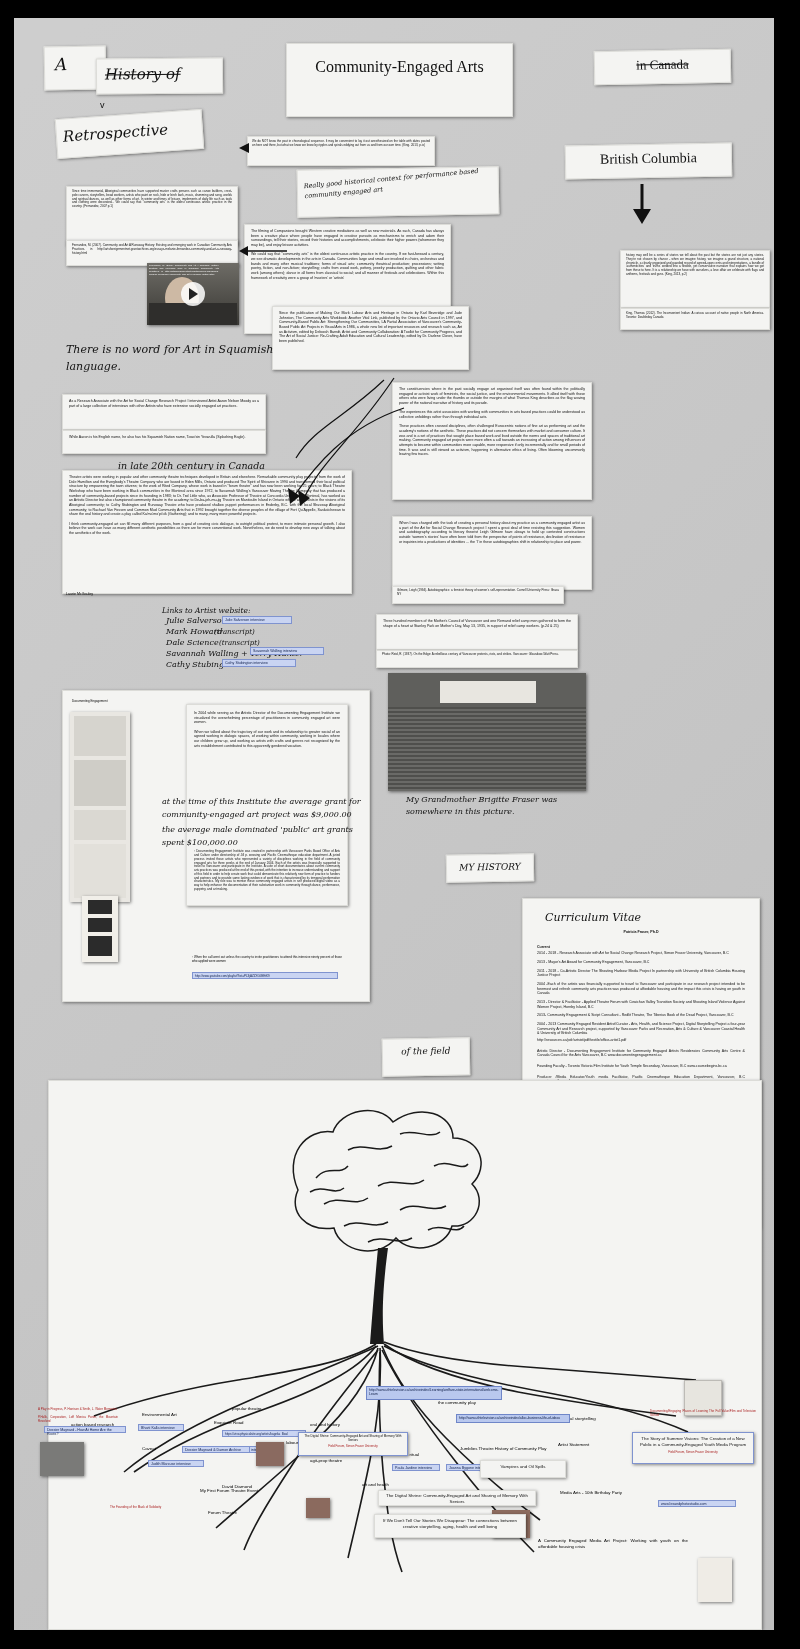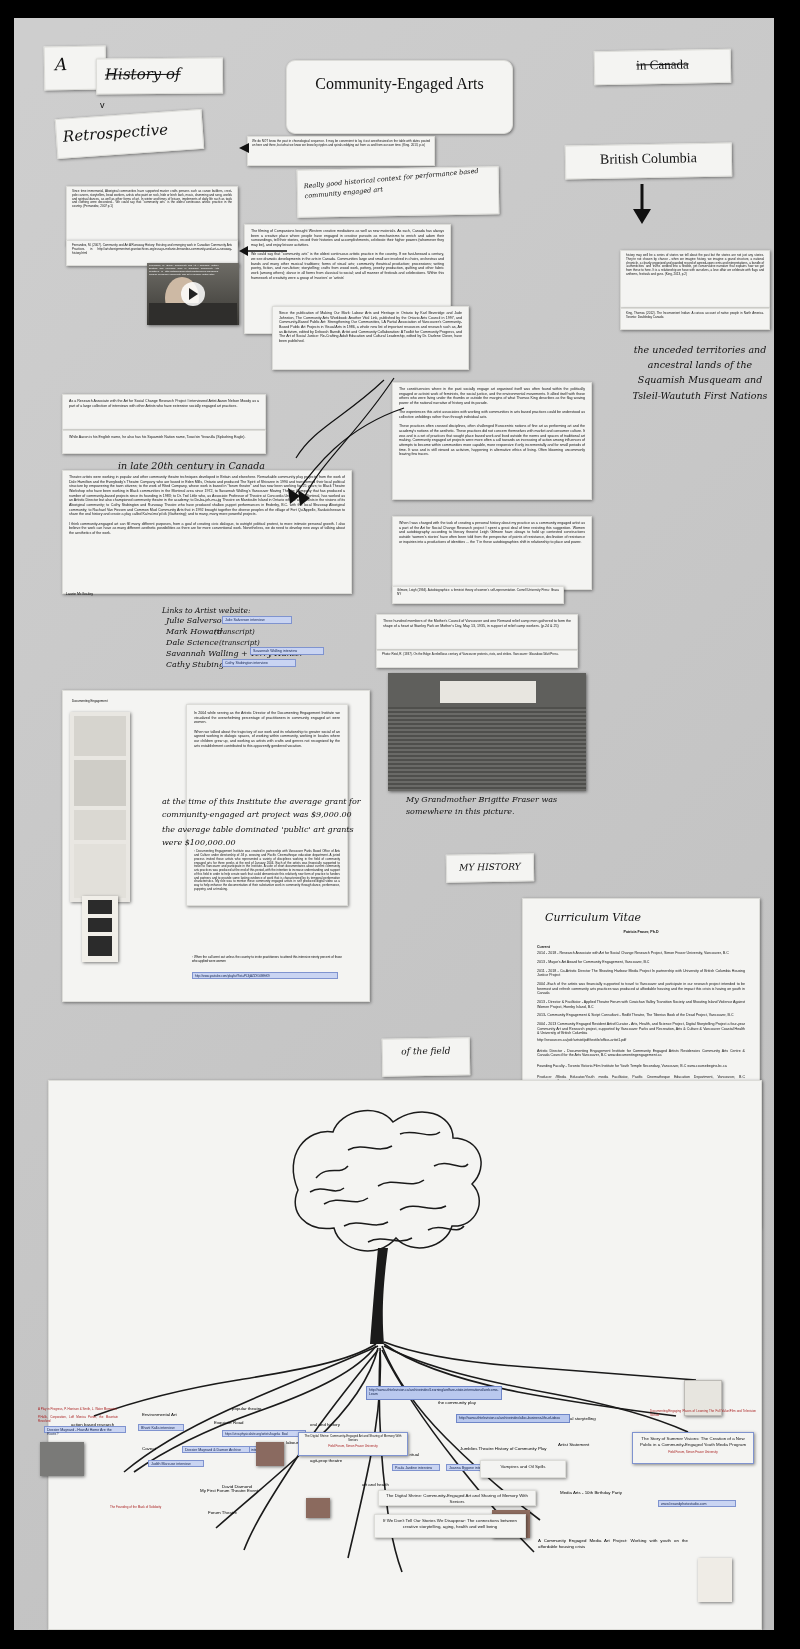--- a/index.html
+++ b/index.html
@@ -24,21 +24,21 @@
 <body>
 
 <div id="board">
 
   <div class="paper" style="left:30px;top:28px;width:60px;height:42px;transform:rotate(-1deg);">
     <div class="hand" style="font-size:17px;margin:7px 0 0 10px;">A</div>
   </div>
   <div class="paper" style="left:82px;top:40px;width:125px;height:34px;transform:rotate(-0.5deg);">
     <div class="hand strike" style="font-size:15px;margin:6px 0 0 8px;">History of</div>
   </div>
-  <div class="paper" style="left:272px;top:42px;width:225px;height:72px;border-radius:9px;">
+  <div class="paper" style="left:272px;top:25px;width:225px;height:72px;">
     <div class="ser" style="font-size:16px;text-align:center;margin-top:12px;line-height:1.4;">Community-Engaged Arts</div>
   </div>
   <div class="paper" style="left:580px;top:32px;width:135px;height:32px;transform:rotate(-1deg);">
     <div class="ser strike" style="font-size:13px;text-align:center;margin-top:6px;">in Canada</div>
   </div>
   <div class="paper" style="left:42px;top:96px;width:145px;height:38px;transform:rotate(-4deg);">
     <div class="hand" style="font-size:15px;margin:8px 0 0 6px;">Retrospective</div>
   </div>
 
   <div style="position:absolute;left:86px;top:82px;font-size:9px;color:#111;">v</div>
@@ -92,22 +92,22 @@
     <polygon points="0,7 9,2 9,12" fill="#111"></polygon>
   </svg>
 
   <div class="paper" style="left:606px;top:232px;width:148px;height:56px;">
     <div class="tiny" style="padding:3px 5px;">history may well be a series of stories we tell about the past but the stories are not just any stories. They're not chosen by chance - when we imagine history, we imagine a grand structure, a national chronicle, a cleanly organized and guarded record of agreed-upon cents and interpretations, a bundle of 'authenticities' and 'truths' welded into a flexible, yet conservative narrative that explains how we got from these to here. It is a relationship we have with ourselves, a love affair we celebrate with flags and anthems, festivals and guns. (King, 2013, p.2)</div>
   </div>
   <div class="paper" style="left:606px;top:290px;width:148px;height:20px;">
     <div class="tiny" style="padding:3px 5px;">King, Thomas (2012). The Inconvenient Indian: A curious account of native people in North America. Toronto: Doubleday Canada</div>
   </div>
 
-  <div class="hand" style="position:absolute;left:616px;top:324px;width:140px;font-size:9.5px;line-height:1.6;text-align:center;color:#111;">the unceded territories and ancestral lands of the Squamish Musqueam and Tsleil-Waututh First Nations</div>
-
+
+  <div class="hand" style="position:absolute;left:52px;top:324px;width:240px;font-size:11px;line-height:1.5;color:#111;">There is no word for Art in Squamish language.</div>
 
   <div class="paper" style="left:48px;top:376px;width:202px;height:34px;">
     <div class="tiny2" style="padding:4px 6px;">As a Research Associate with the Art for Social Change Research Project I interviewed Artist Aaron Nelson Moody as a part of a large collection of interviews with other Artists who have extensive socially engaged art practices.</div>
   </div>
   <div class="paper" style="left:48px;top:412px;width:202px;height:22px;">
     <div class="tiny2" style="padding:4px 6px;">While Aaron is his English name, he also has his Squamish Nation name, Tawx'sin Yexwulla (Splashing Eagle).</div>
   </div>
 
   <div class="paper" style="left:378px;top:364px;width:198px;height:116px;">
     <div class="tiny2" style="padding:4px 6px;white-space:pre-line;">The constituencies where in the past socially engage art organised itself was often found within the politically engaged or activist work of feminists, the social justice, and the environmental movements. It allied itself with those others who were living under the thumbs or outside the margins of what Thomas King describes as the flag waving power of the national narrative of history and its parade.
@@ -193,21 +193,21 @@
   <div class="paper" style="left:172px;top:686px;width:160px;height:200px;">
     <div class="tiny2" style="padding:6px 7px;white-space:pre-line;">In 2004 while serving as the Artistic Director of the Documenting Engagement Institute we visualized the overwhelming percentage of practitioners in community engaged art were women.
 
 When we talked about the trajectory of our work and its relationship to greater social of an agreed working in dialogic spaces, of working within community, working in locales where our children grew up, and working as artists with crafts and genres not recognized by the arts establishment contributed to this apparently gendered vocation.</div>
     <div class="tiny" style="padding:0 7px;margin-top:96px;">¹ Documenting Engagement Institute was created in partnership with Vancouver Parks Board Office of Arts and Culture under directorship of Jill p. weaving and Pacific Cinematheque education department. A juried process invited those artists who represented a variety of disciplines working in the field of community engaged arts for three weeks at the end of January 2004. Each of the artists was financially supported to travel to Vancouver and participate in the Institute. A suite of short documentaries about current community arts practices was produced at the end of this period, with the intention to increase understanding and support of this field in order to help create work that could demonstrate this relatively new form of practice to funders and partners and to provide some lasting evidence of work that is characterized by its temporal performative characteristics. My role was to mentor these community engaged artists in self produced digital video as a way to help enhance the documentation of their substantive work in community through dance, performance, puppetry, and art making.</div>
   </div>
   <div class="blue" style="left:178px;top:954px;position:absolute;width:146px;height:7px;font-size:3px;">http://www.youtube.com/playlist?list=PL3jAZZXG09EtK9</div>
   <div class="tiny" style="position:absolute;left:178px;top:938px;width:150px;">² When the call went out unless the country to invite practitioners to attend this intensive ninety percent of those who applied were women</div>
 
   <div class="hand" style="position:absolute;left:148px;top:778px;width:200px;font-size:8px;line-height:1.6;color:#111;">at the time of this Institute the average grant for community-engaged art project was $9,000.00</div>
-  <div class="hand" style="position:absolute;left:148px;top:806px;width:200px;font-size:8px;line-height:1.6;color:#111;">the average table dominated 'public' art grants were $100,000.00</div>
+  <div class="hand" style="position:absolute;left:148px;top:806px;width:200px;font-size:8px;line-height:1.6;color:#111;">the average male dominated 'public' art grants spent $100,000.00</div>
 
 
   <div class="paper" style="left:432px;top:836px;width:86px;height:26px;transform:rotate(-1deg);">
     <div class="hand" style="font-size:9px;text-align:center;margin-top:7px;">MY HISTORY</div>
   </div>
 
   <div class="paper" style="left:368px;top:1020px;width:86px;height:36px;transform:rotate(-1deg);">
     <div class="hand" style="font-size:9px;text-align:center;margin-top:6px;line-height:1.4;">of the field</div>
   </div>
 

